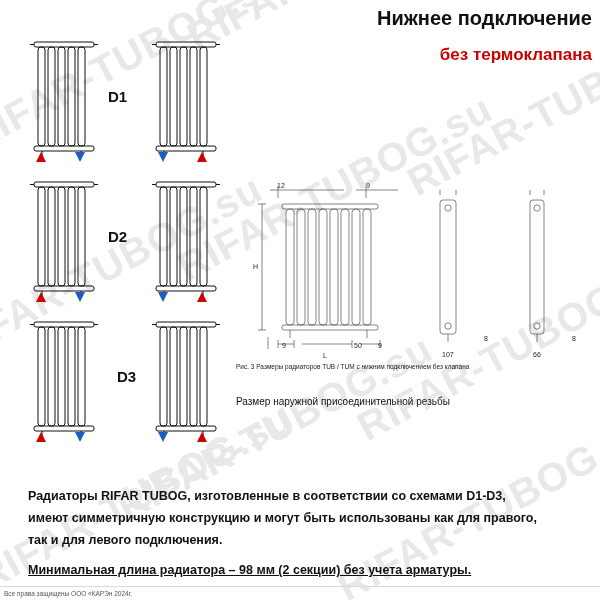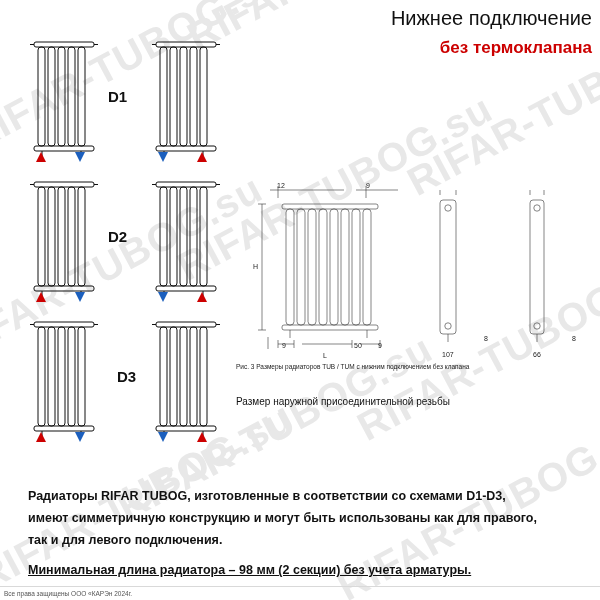--- a/index.html
+++ b/index.html
@@ -39,31 +39,31 @@
   
   .header {
     position: absolute;
     right: 8px;
     top: 6px;
     text-align: right;
     z-index: 5;
   }
   .header .line1 {
     font-size: 20px;
-    font-weight: normal;
+    font-weight: bold;
     color: #111111;
     letter-spacing: 0px;
     line-height: 24px;
   }
   .header .line2 {
     font-size: 17px;
     font-weight: bold;
     color: #cc0000;
     line-height: 22px;
-    margin-top: 7px;
+    margin-top: 14px;
   }
 
   
   .rad {
     position: absolute;
     z-index: 2;
   }
   .rad-label {
     position: absolute;
     font-size: 15px;

